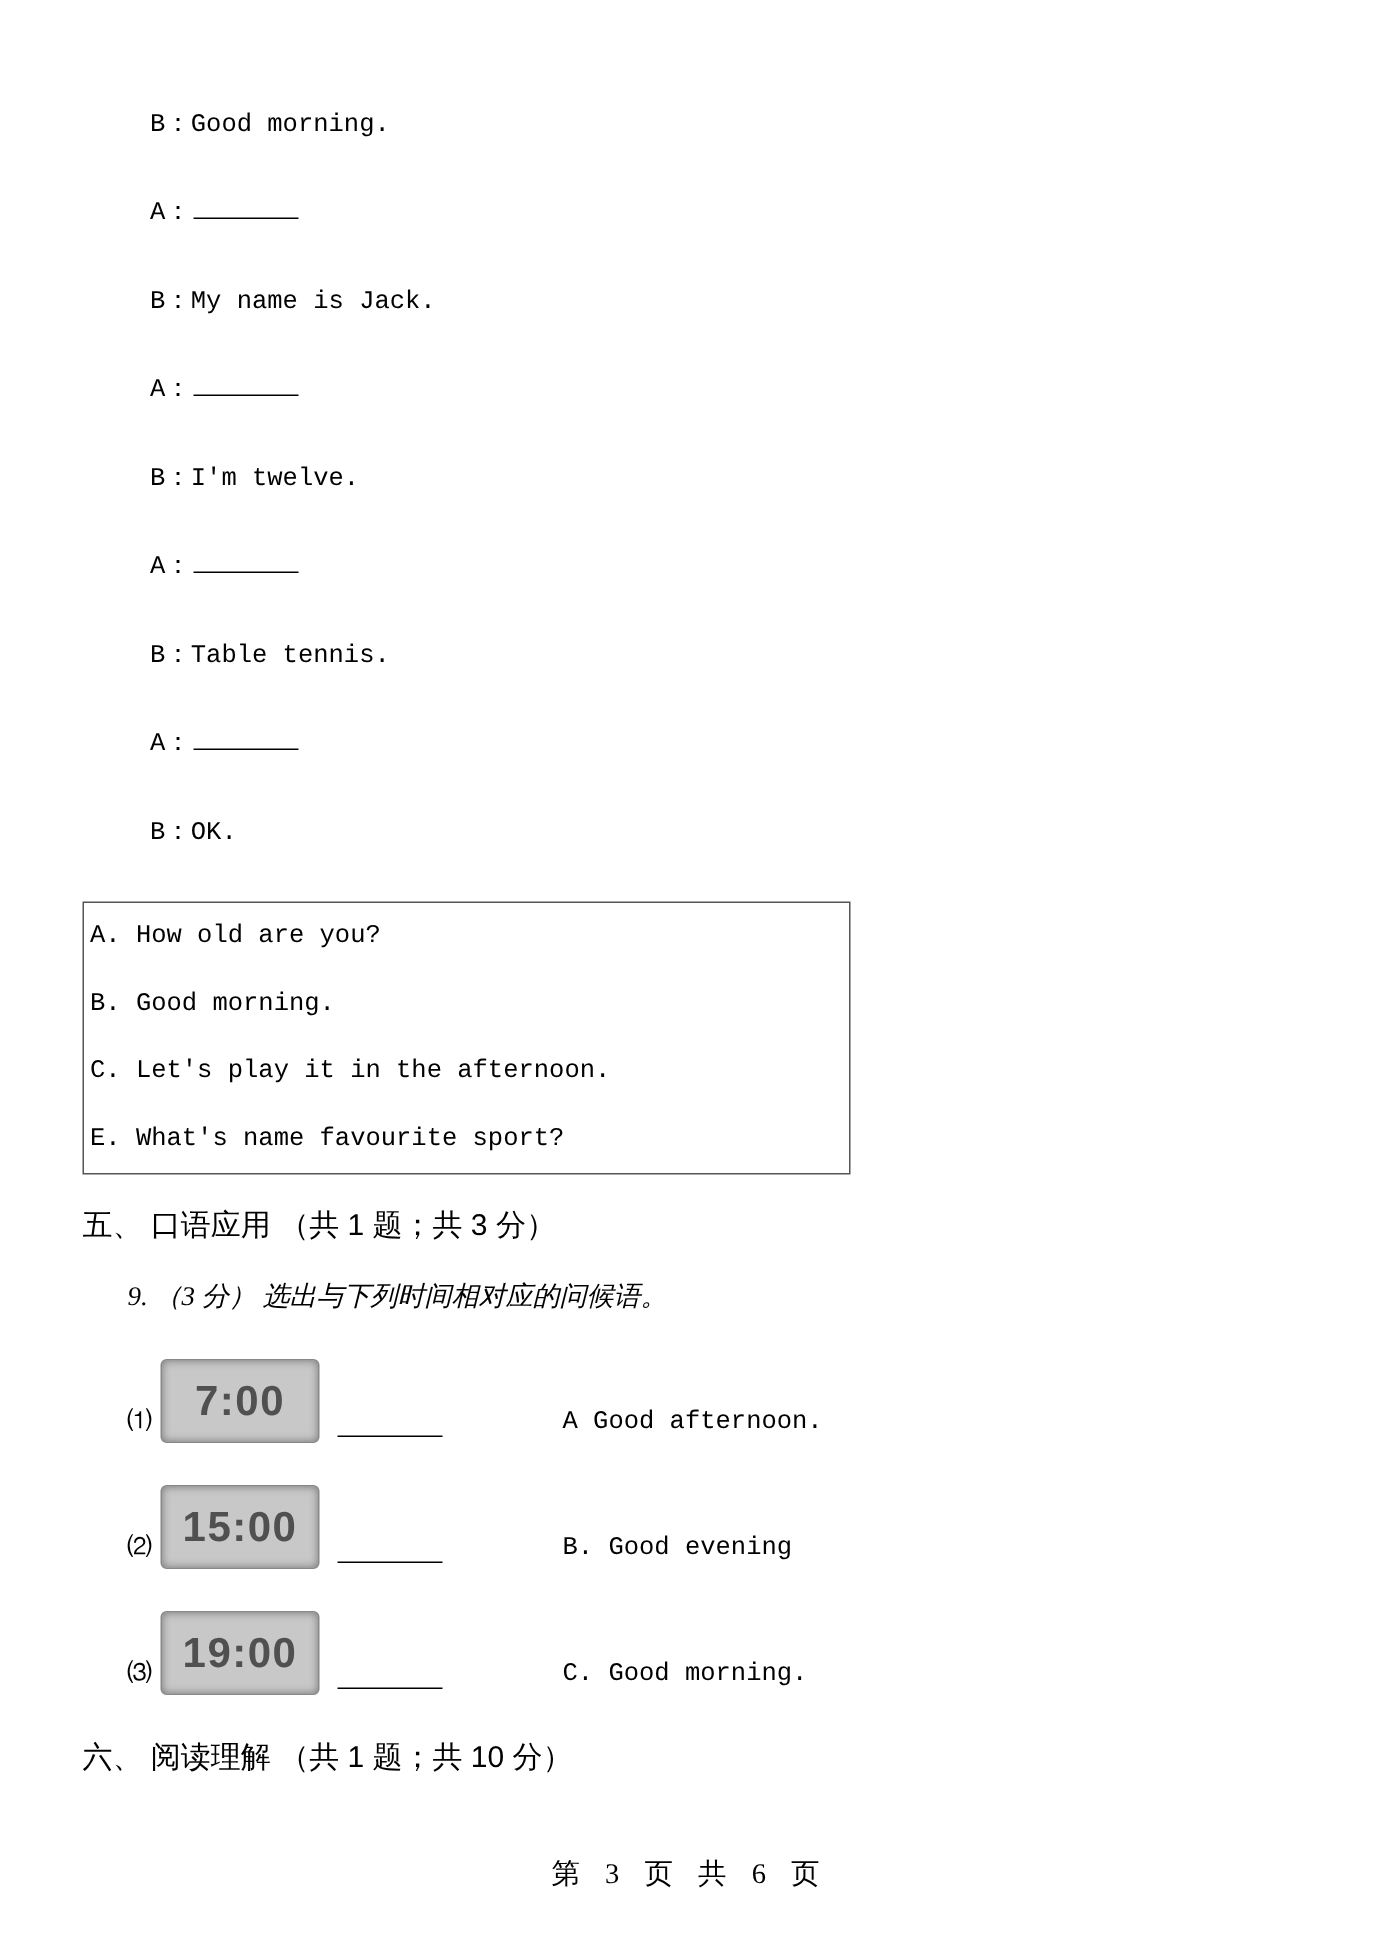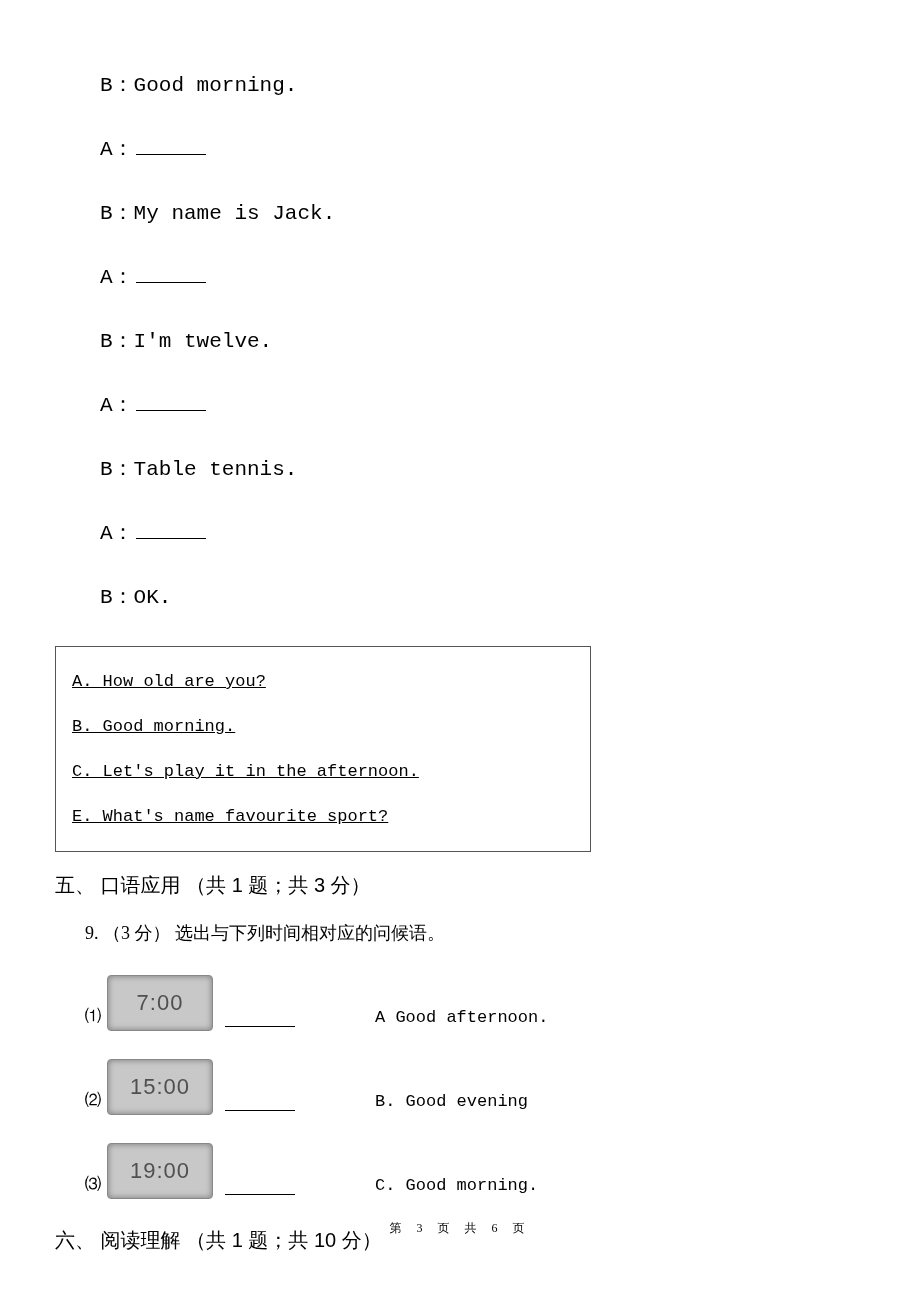--- a/index.html
+++ b/index.html
@@ -12,55 +12,55 @@
     font-family: "SimSun", "宋体", serif;
     color: #000;
     font-size: 18px;
     position: relative;
   }
   .content {
     padding: 70px 55px 0 55px;
   }
   .dialogue-line {
     font-family: "Courier New", monospace;
-    font-size: 21px;
+    font-size: 17px;
     margin-bottom: 36px;
     padding-left: 45px;
   }
   .blank {
     display: inline-block;
     border-bottom: 1px solid #000;
     width: 70px;
     height: 14px;
     vertical-align: baseline;
     margin-left: 2px;
   }
   .options-box {
     border: 1px solid #555;
     margin: 0 0 20px 0;
     width: 510px;
-    padding: 12px;
-    text-decoration: underline;
+    padding: 0;
   }
   .option-line {
     font-family: "Courier New", monospace;
     font-size: 17px;
     padding: 13px 4px;
   }
   .section-heading {
     font-family: "SimHei", "黑体", sans-serif;
     font-weight: normal;
     font-size: 20px;
     margin: 16px 0 22px 0;
   }
   .question-stem {
     font-family: "SimSun", "宋体", serif;
     font-size: 18px;
     padding-left: 30px;
     margin-bottom: 30px;
+    font-style: italic;
   }
   .time-row {
     display: flex;
     align-items: flex-end;
     padding-left: 30px;
     margin-bottom: 28px;
     font-family: "Courier New", monospace;
     font-size: 17px;
   }
   .time-row .idx {
@@ -77,44 +77,44 @@
     border-radius: 4px;
     display: flex;
     align-items: center;
     justify-content: center;
     margin-right: 12px;
     position: relative;
     box-shadow: inset 0 0 6px #777;
   }
   .clock-inner {
     font-family: Arial, sans-serif;
-    font-weight: normal;
-    font-size: 22px;
+    font-weight: bold;
+    font-size: 28px;
     color: #505050;
     letter-spacing: 1px;
   }
   .row-blank {
     display: inline-block;
     border-bottom: 1px solid #000;
     width: 70px;
     height: 14px;
     margin-bottom: 4px;
   }
   .row-answer {
     margin-left: 80px;
     padding-bottom: 4px;
     margin-top: 32px;
   }
   .footer {
     position: absolute;
-    bottom: 65px;
+    bottom: 40px;
     width: 100%;
     text-align: center;
     font-family: "SimSun", serif;
-    font-size: 12px;
+    font-size: 19px;
     letter-spacing: 6px;
     color: #000;
   }
 </style>
 </head>
 <body>
 
 <div class="content">
 
   <div class="dialogue-line">B：Good morning.</div>

